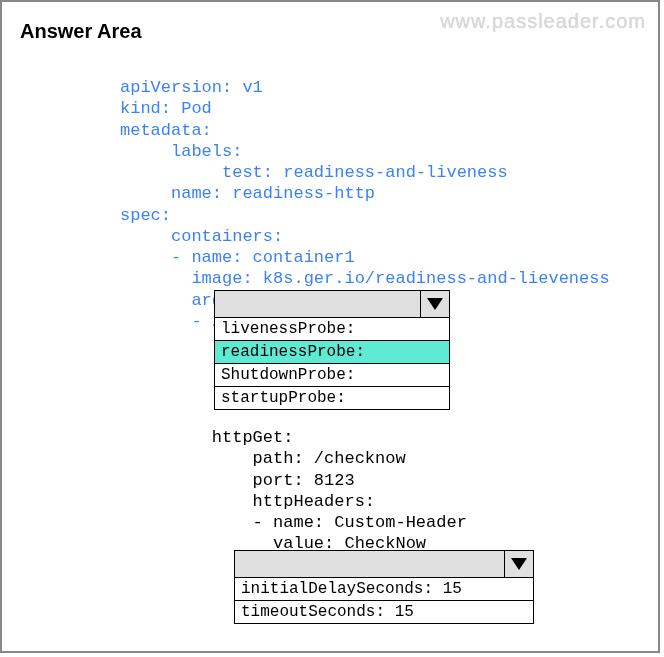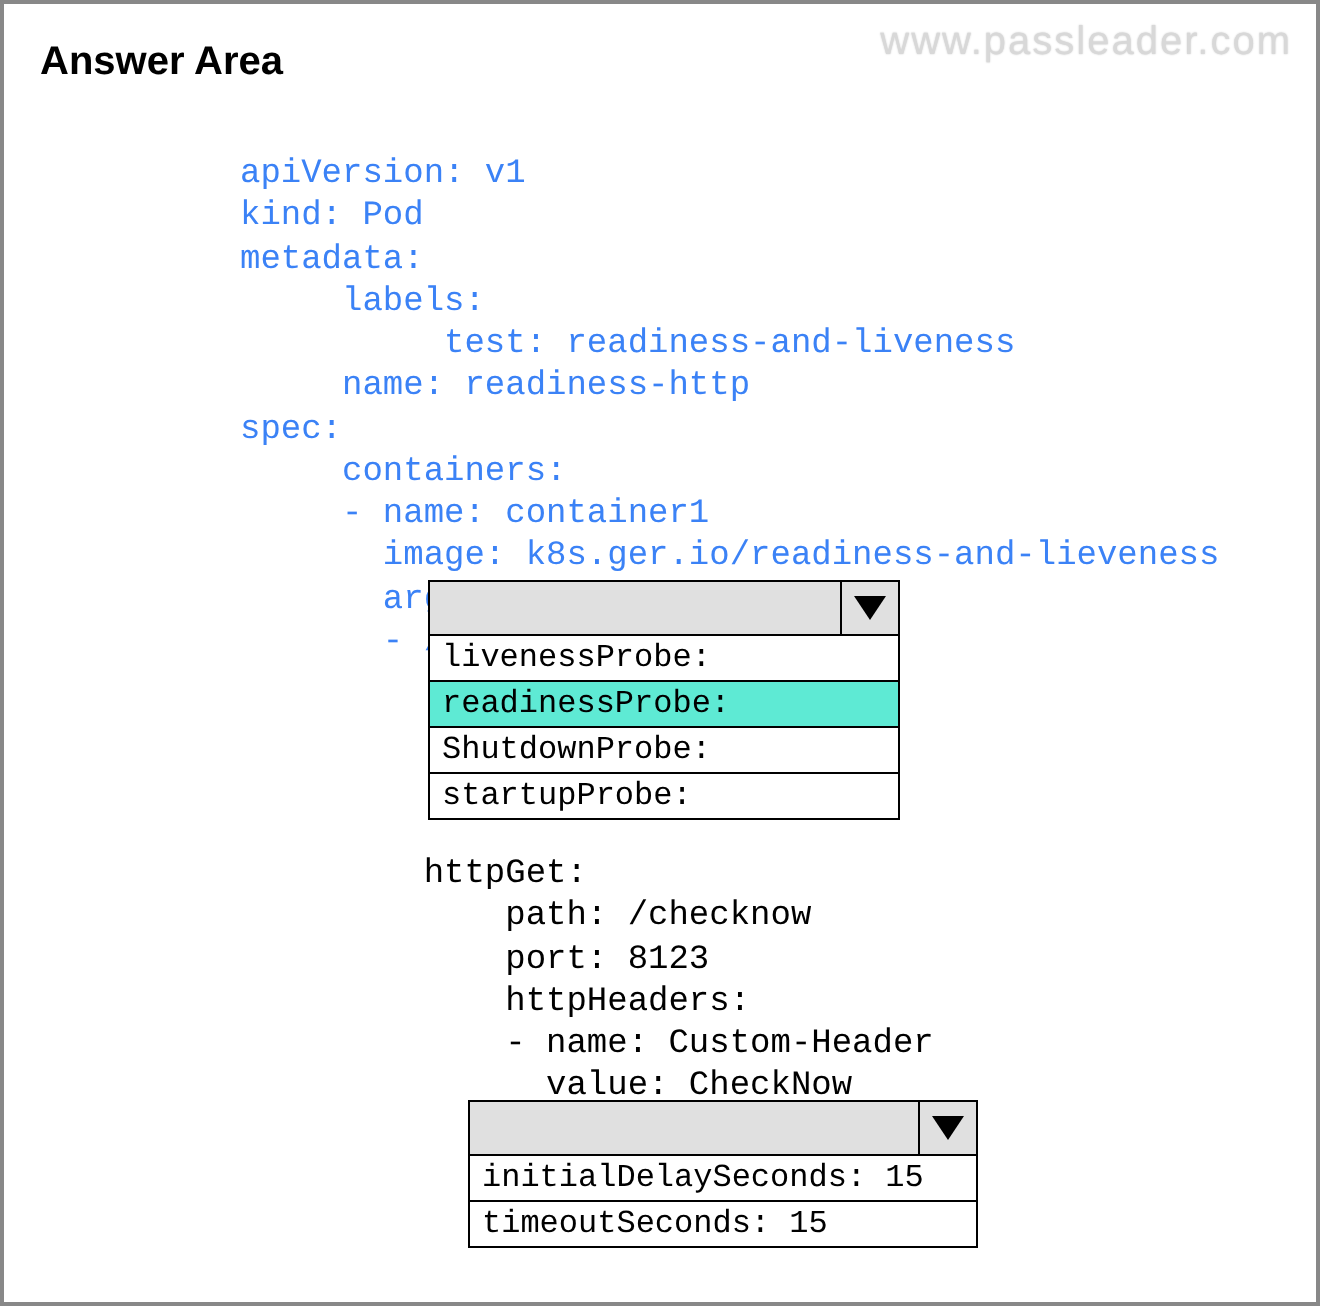--- a/index.html
+++ b/index.html
@@ -52,21 +52,21 @@
   .dropdown-wrap1 {
     position: absolute;
     left: 214px;
     top: 290px;
     width: 236px;
   }
   .dropdown-wrap2 {
     position: absolute;
     left: 234px;
     top: 550px;
-    width: 255px;
+    width: 300px;
   }
   .dd-header {
     background: #e0e0e0;
     border: 1px solid #000;
     height: 26px;
     position: relative;
   }
   .dd-arrow-box {
     position: absolute;
     right: 0;

